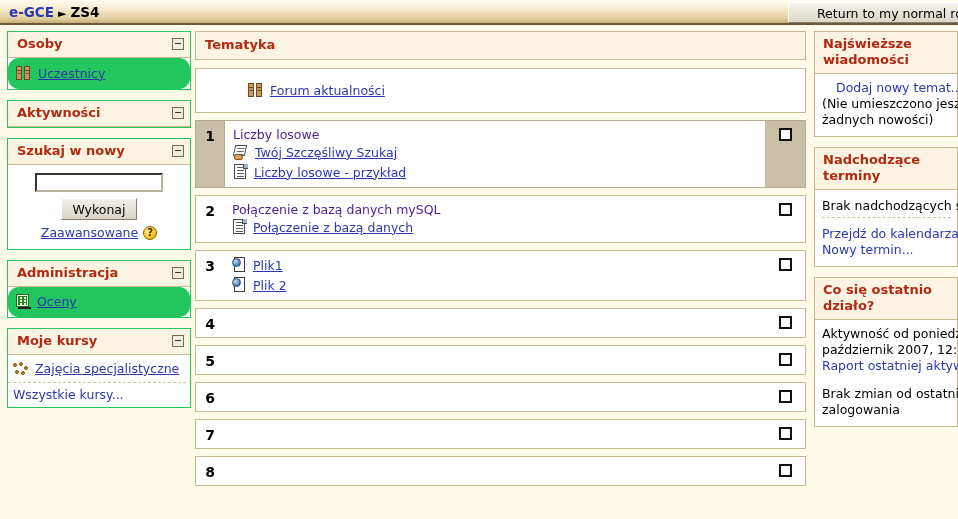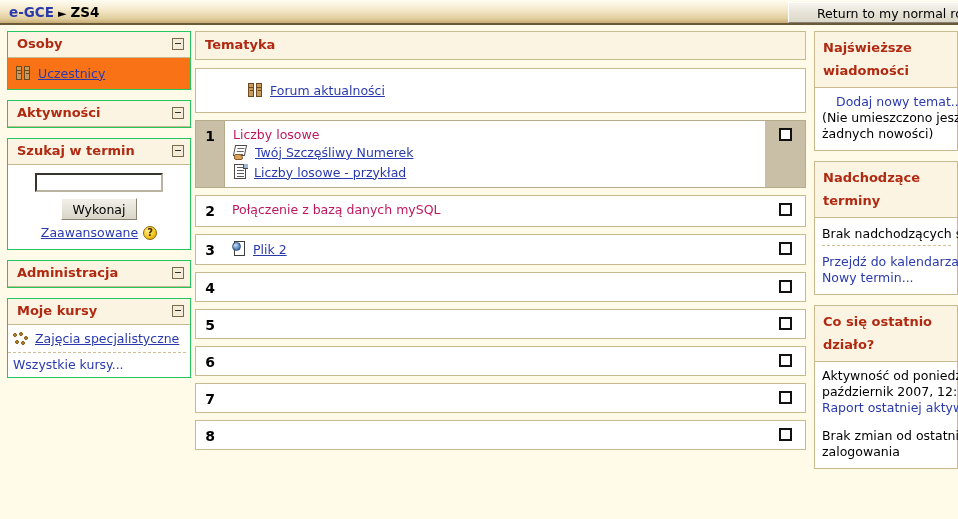--- a/index.html
+++ b/index.html
@@ -96,21 +96,21 @@
     flex: 0 0 12px;
     margin-top: 2px;
     cursor: pointer;
   }
   .block-minimize::after {
     content: "";
     position: absolute;
     left: 2px; right: 2px; top: 4px;
     height: 1px; background: #3a3222;
   }
-  .block-body { padding: 7px 8px 8px 8px; background: #f97316; }
+  .block-body { padding: 7px 8px 8px 8px; background: #22c55e; border-radius: 11px; }
 
   
   .lnk-row {
     display: flex;
     align-items: center;
     gap: 6px;
     margin: 0 0 4px 0;
     white-space: nowrap;
   }
   .lnk-row:last-child { margin-bottom: 0; }
@@ -293,39 +293,39 @@
     color: #000;
   }
   .topic.current .t-num { background: #c8bfa6; }
   .t-body {
     flex: 1 1 auto;
     background: #fff;
     padding: 6px 8px 7px 8px;
     min-width: 0;
   }
   .topic.current .t-body { border-left: 1px solid #b6ab8b; }
-  .t-title { font-size: 12.5px; color: #be185d; margin-bottom: 2px; }
+  .t-title { font-size: 12.5px; color: #4c1d95; margin-bottom: 2px; }
   .t-side {
     flex: 0 0 40px;
     display: flex;
     align-items: flex-start;
     justify-content: center;
     padding-top: 7px;
   }
   .t-check {
     width: 13px; height: 13px;
     background: #fff;
     border: 2px solid #111;
     cursor: pointer;
   }
 
   
   .rblock { border: 1px solid #c8b98f; background:#fff; margin-bottom: 10px; }
   .rblock .block-header { padding: 4px 6px 5px 8px; }
-  .rblock .block-title { line-height: 23px; }
+  .rblock .block-title { line-height: 16px; }
   .rbody { padding: 6px 6px 8px 7px; font-size: 12.5px; line-height: 16px; }
   .rbody .ctr { text-align: center; }
   .rbody .ind { padding-left: 14px; }
   .rbody .lnk { white-space: nowrap; }
   .dashed-sep {
     border-bottom: 1px dashed #cdbf96;
     margin: 2px 0 8px 0;
     padding-bottom: 3px;
   }
   .nowrap { white-space: nowrap; }
@@ -363,38 +363,47 @@
 
     <div class="block">
       <div class="block-header">
         <span class="block-title">Aktywności</span>
         <span class="block-minimize"></span>
       </div>
     </div>
 
     <div class="block">
       <div class="block-header">
-        <span class="block-title">Szukaj w termin</span>
+        <span class="block-title">Szukaj w nowy</span>
         <span class="block-minimize"></span>
       </div>
       <div class="search-body">
         <input class="search-input" type="text" placeholder="" style="">
         <button class="search-btn">Wykonaj</button>
         <div class="search-adv">
           <span class="lnk">Zaawansowane</span>
           <span class="ico-help">?</span>
         </div>
       </div>
     </div>
 
     <div class="block">
       <div class="block-header">
         <span class="block-title">Administracja</span>
         <span class="block-minimize"></span>
       </div>
+      <div class="block-body">
+        <div class="lnk-row">
+          <span class="ico ico-grades">
+              <span class="gbox"></span>
+              <span class="shadow"></span>
+            </span>
+          <span class="lnk">Oceny</span>
+        </div>
+      </div>
     </div>
 
     <div class="block">
       <div class="block-header">
         <span class="block-title">Moje kursy</span>
         <span class="block-minimize"></span>
       </div>
       <div class="mk-body">
         <div class="lnk-row">
           <span class="ico ico-course">
@@ -434,48 +443,62 @@
 
     <div class="topic current">
       <div class="t-num">1</div>
       <div class="t-body">
         <div class="t-title">Liczby losowe</div>
         <div class="lnk-row">
           <span class="ico ico-assign">
               <span class="pg"></span>
               <span class="hand"></span>
             </span>
-          <span class="lnk">Twój Szczęśliwy Numerek</span>
+          <span class="lnk">Twój Szczęśliwy Szukaj</span>
         </div>
         <div class="lnk-row">
           <span class="ico ico-doc">
               <span class="sheet"></span>
               <span class="fold"></span>
             </span>
           <span class="lnk">Liczby losowe - przykład</span>
         </div>
       </div>
       <div class="t-side">
         <span class="t-check"></span>
       </div>
     </div>
 
     <div class="topic">
       <div class="t-num">2</div>
       <div class="t-body">
         <div class="t-title">Połączenie z bazą danych mySQL</div>
+        <div class="lnk-row">
+          <span class="ico ico-doc">
+              <span class="sheet"></span>
+              <span class="fold"></span>
+            </span>
+          <span class="lnk">Połączenie z bazą danych</span>
+        </div>
       </div>
       <div class="t-side">
         <span class="t-check"></span>
       </div>
     </div>
 
     <div class="topic">
       <div class="t-num">3</div>
       <div class="t-body">
+        <div class="lnk-row">
+          <span class="ico ico-file">
+              <span class="pg2"></span>
+              <span class="globe"></span>
+            </span>
+          <span class="lnk">Plik1</span>
+        </div>
         <div class="lnk-row">
           <span class="ico ico-file">
               <span class="pg2"></span>
               <span class="globe"></span>
             </span>
           <span class="lnk">Plik 2</span>
         </div>
       </div>
       <div class="t-side">
         <span class="t-check"></span>

